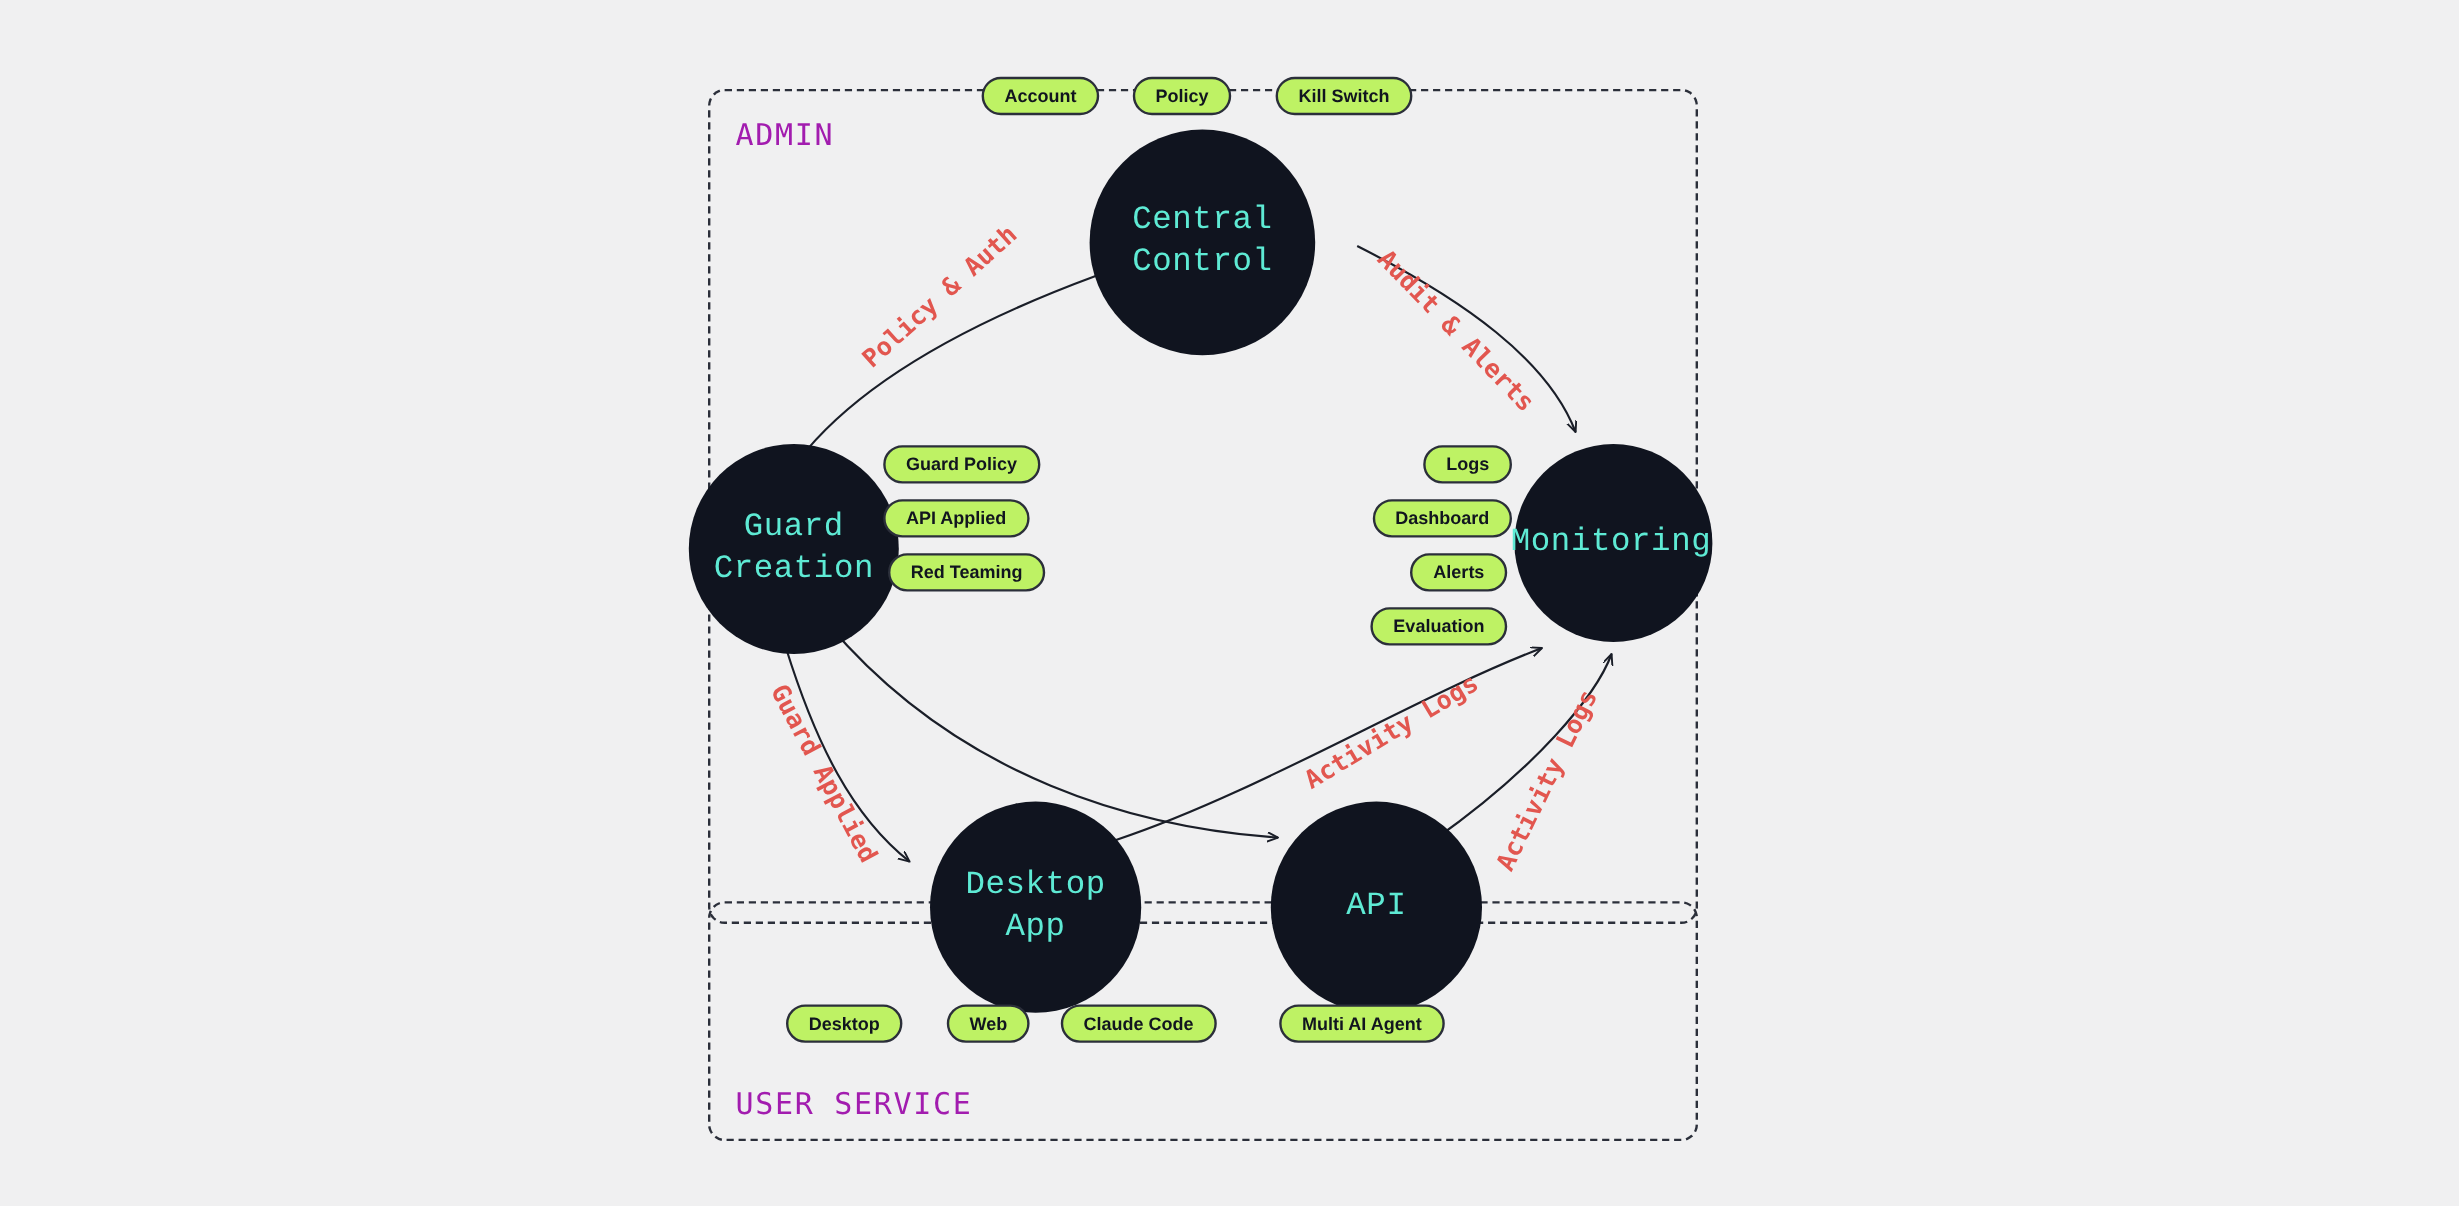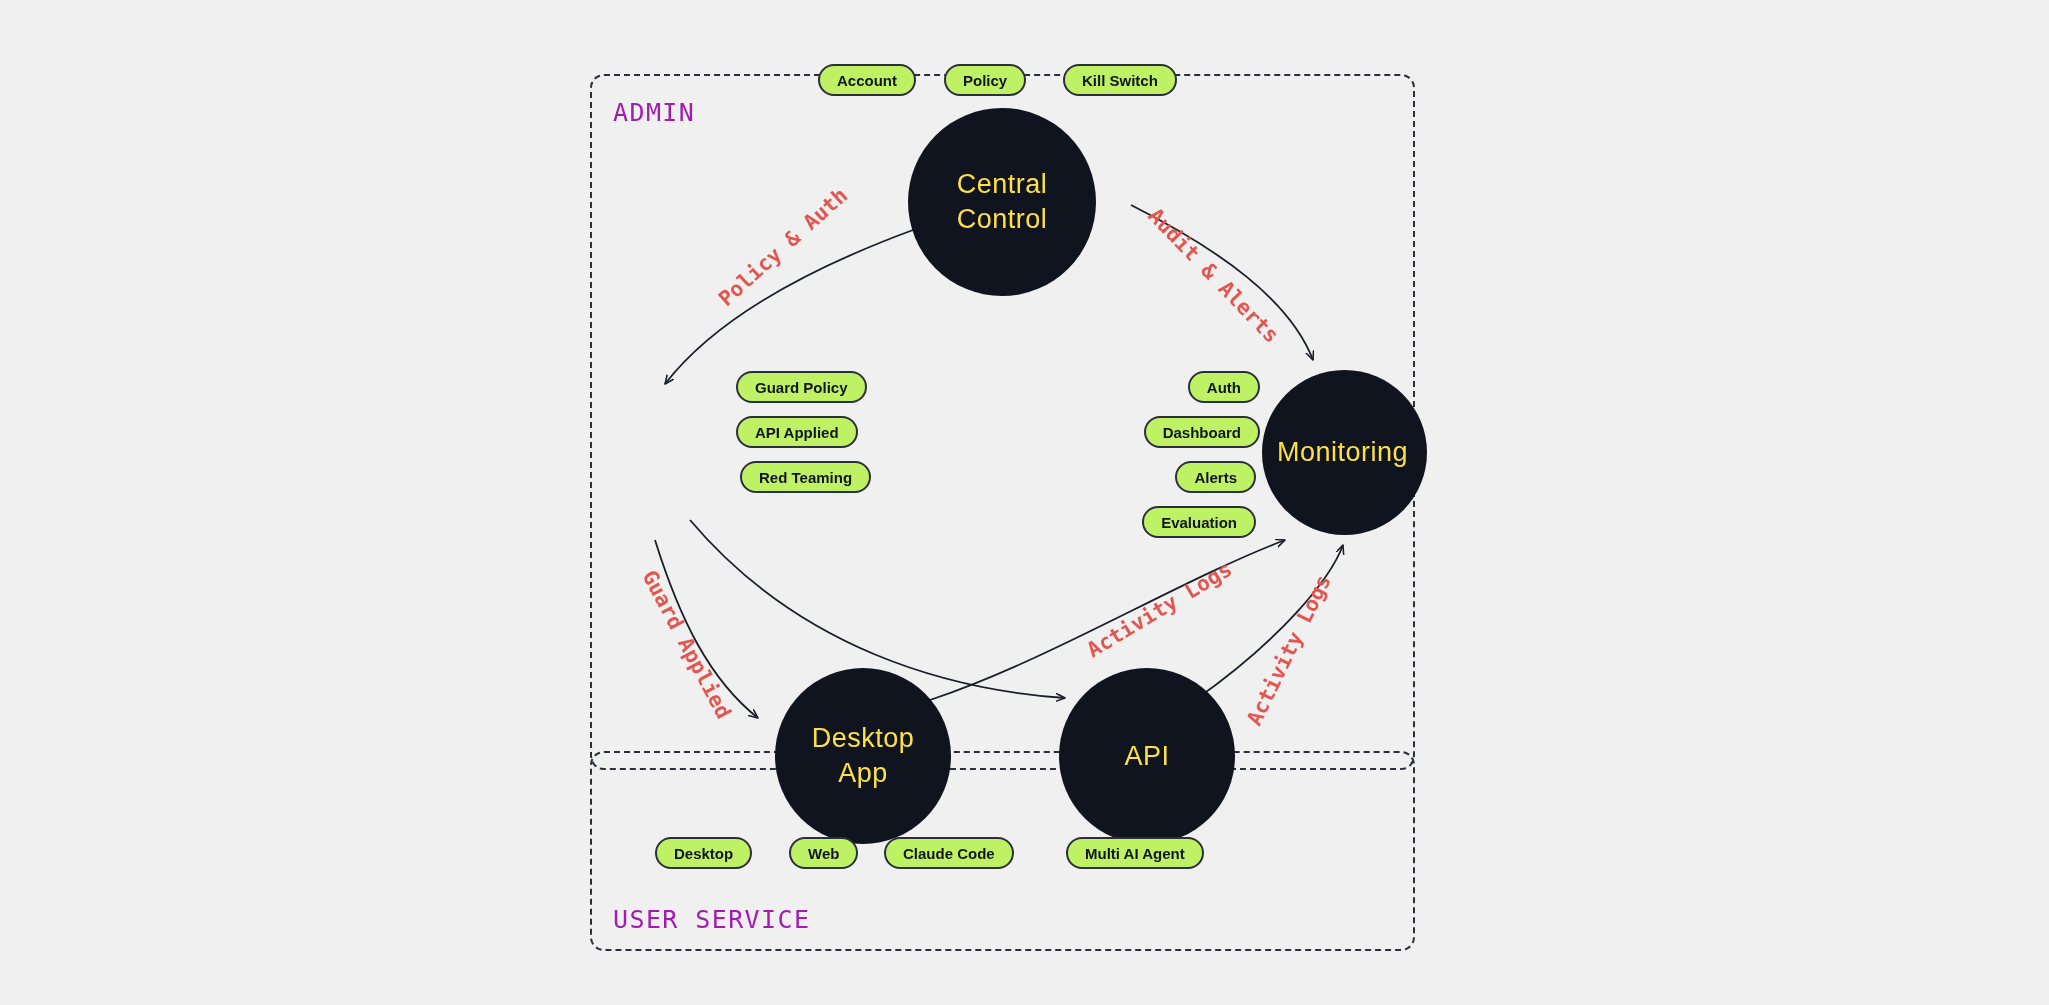--- a/index.html
+++ b/index.html
@@ -6,22 +6,22 @@
   body{width:2049px;height:1005px;overflow:hidden;font-family:"Liberation Sans",sans-serif;}
   #stage{position:relative;width:2049px;height:1005px;background:#f0f0f1;}
   svg#wires{position:absolute;left:0;top:0;width:2049px;height:1005px;overflow:visible;}
 
   .zone{position:absolute;border:2.2px dashed #2b2f3a;border-radius:14px;box-sizing:border-box;}
   .zone-label{position:absolute;font-family:"DejaVu Sans Mono","Liberation Mono",monospace;
     font-size:25px;letter-spacing:1.4px;color:#a21caf;white-space:nowrap;}
 
   .node{position:absolute;border-radius:50%;background:#10141f;
     display:flex;align-items:center;justify-content:center;text-align:center;}
-  .node span{font-family:Liberation Sans, sans-serif;
-    color:#fde047;font-size:27px;line-height:1.28;letter-spacing:.5px;white-space:nowrap;}
+  .node span{font-family:Liberation Mono, monospace;
+    color:#5eead4;font-size:27px;line-height:1.28;letter-spacing:.5px;white-space:nowrap;}
 
   .pill{position:absolute;background:#bef264;border:2px solid #2b2f3a;border-radius:999px;
     height:32px;display:flex;align-items:center;justify-content:center;padding:0 17px;
     font-size:15px;font-weight:700;color:#11151f;white-space:nowrap;box-sizing:border-box;}
 
   .edge-label{position:absolute;color:#e2564f;font-weight:700;font-size:21px;white-space:nowrap;
     font-family:"DejaVu Sans Mono","Liberation Mono",monospace;transform-origin:left center;}
 </style>
 </head>
 <body>
@@ -61,20 +61,24 @@
   <div class="edge-label" style="left:1152px;top:200px;transform:rotate(46deg);">Audit &amp; Alerts</div>
   <div class="edge-label" style="left:648px;top:560px;transform:rotate(62deg);">Guard Applied</div>
   <div class="edge-label" style="left:1089px;top:640px;transform:rotate(-31deg);">Activity Logs</div>
   <div class="edge-label" style="left:1253px;top:712px;transform:rotate(-64deg);">Activity Logs</div>
 
   <div class="node" style="left:908px;top:108px;width:188px;height:188px;flex-direction:column;">
     <span>Central</span>
     <span>Control</span>
   </div>
 
+  <div class="node" style="left:574px;top:370px;width:175px;height:175px;flex-direction:column;">
+    <span>Guard</span>
+    <span>Creation</span>
+  </div>
 
   <div class="node" style="left:1262px;top:370px;width:165px;height:165px;">
     <span style="position:relative;left:-2px;">Monitoring</span>
   </div>
 
   <div class="node" style="left:775px;top:668px;width:176px;height:176px;flex-direction:column;">
     <span>Desktop</span>
     <span>App</span>
   </div>
 
@@ -84,21 +88,21 @@
 
   <div class="pill" style="left:818px;top:64px;">Account</div>
   <div class="pill" style="left:944px;top:64px;">Policy</div>
   <div class="pill" style="left:1063px;top:64px;">Kill Switch</div>
 
   <div class="pill" style="left:736px;top:371px;">Guard Policy</div>
   <div class="pill" style="left:736px;top:416px;">API Applied</div>
   <div class="pill" style="left:740px;top:461px;">Red Teaming</div>
 
   <div class="pill" style="right:789px;top:371px;">
-      <span>Auth</span>
+      <span>Logs</span>
     </div>
   <div class="pill" style="right:789px;top:416px;">
       <span>Dashboard</span>
     </div>
   <div class="pill" style="right:793px;top:461px;">
       <span>Alerts</span>
     </div>
   <div class="pill" style="right:793px;top:506px;">
       <span>Evaluation</span>
     </div>

